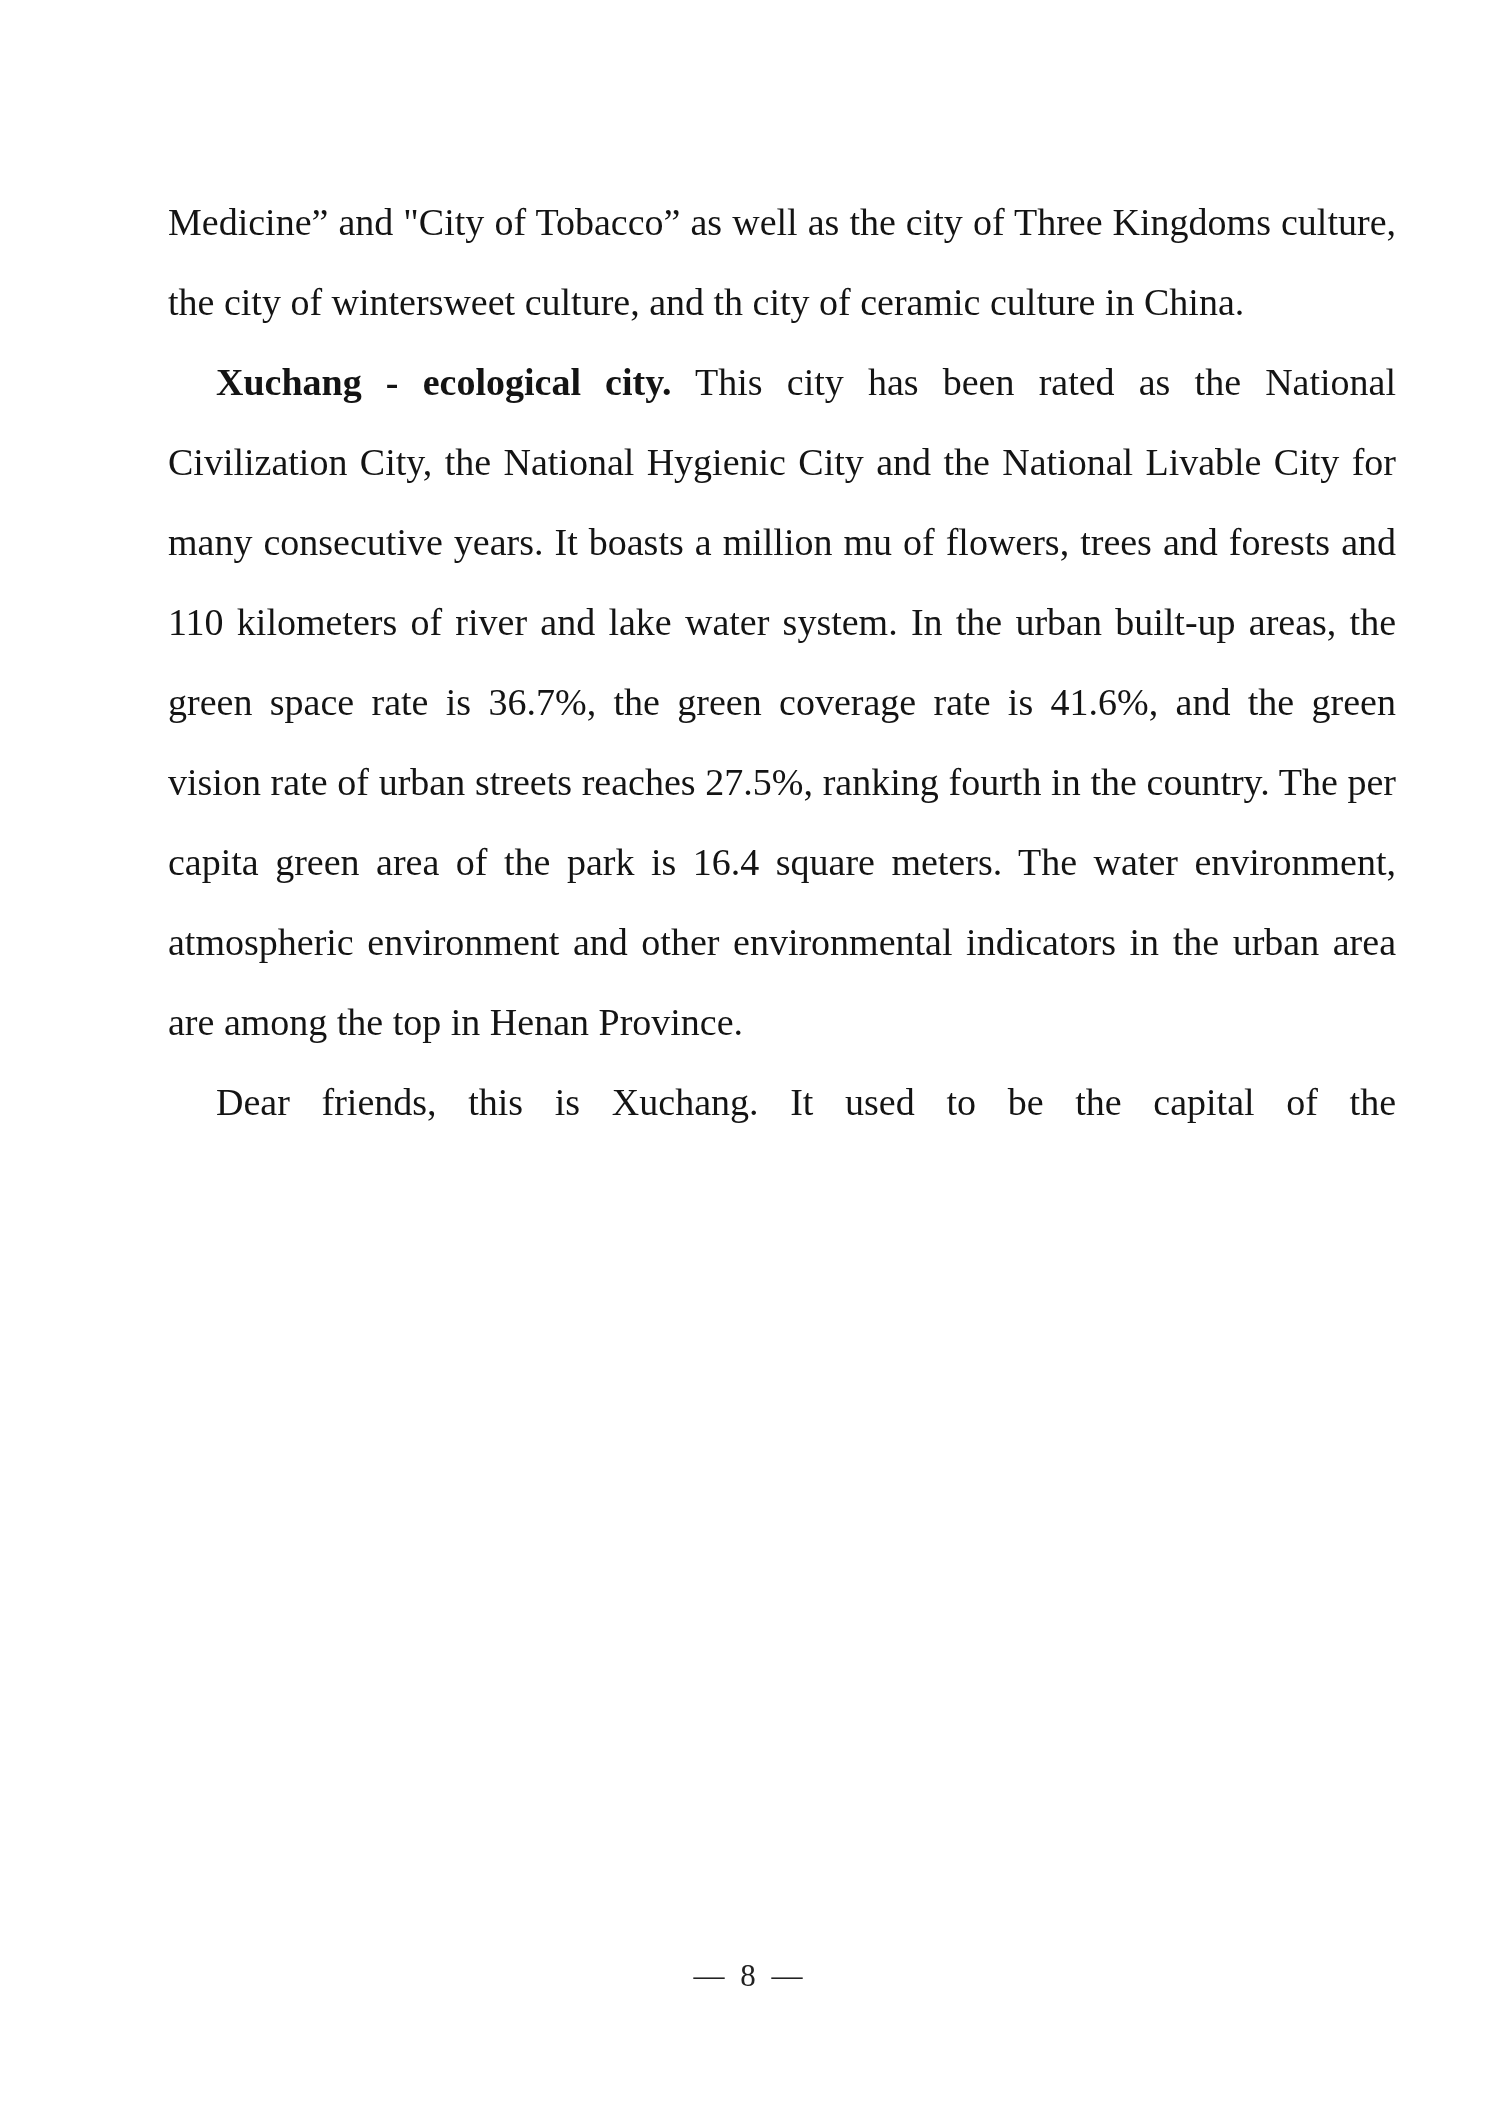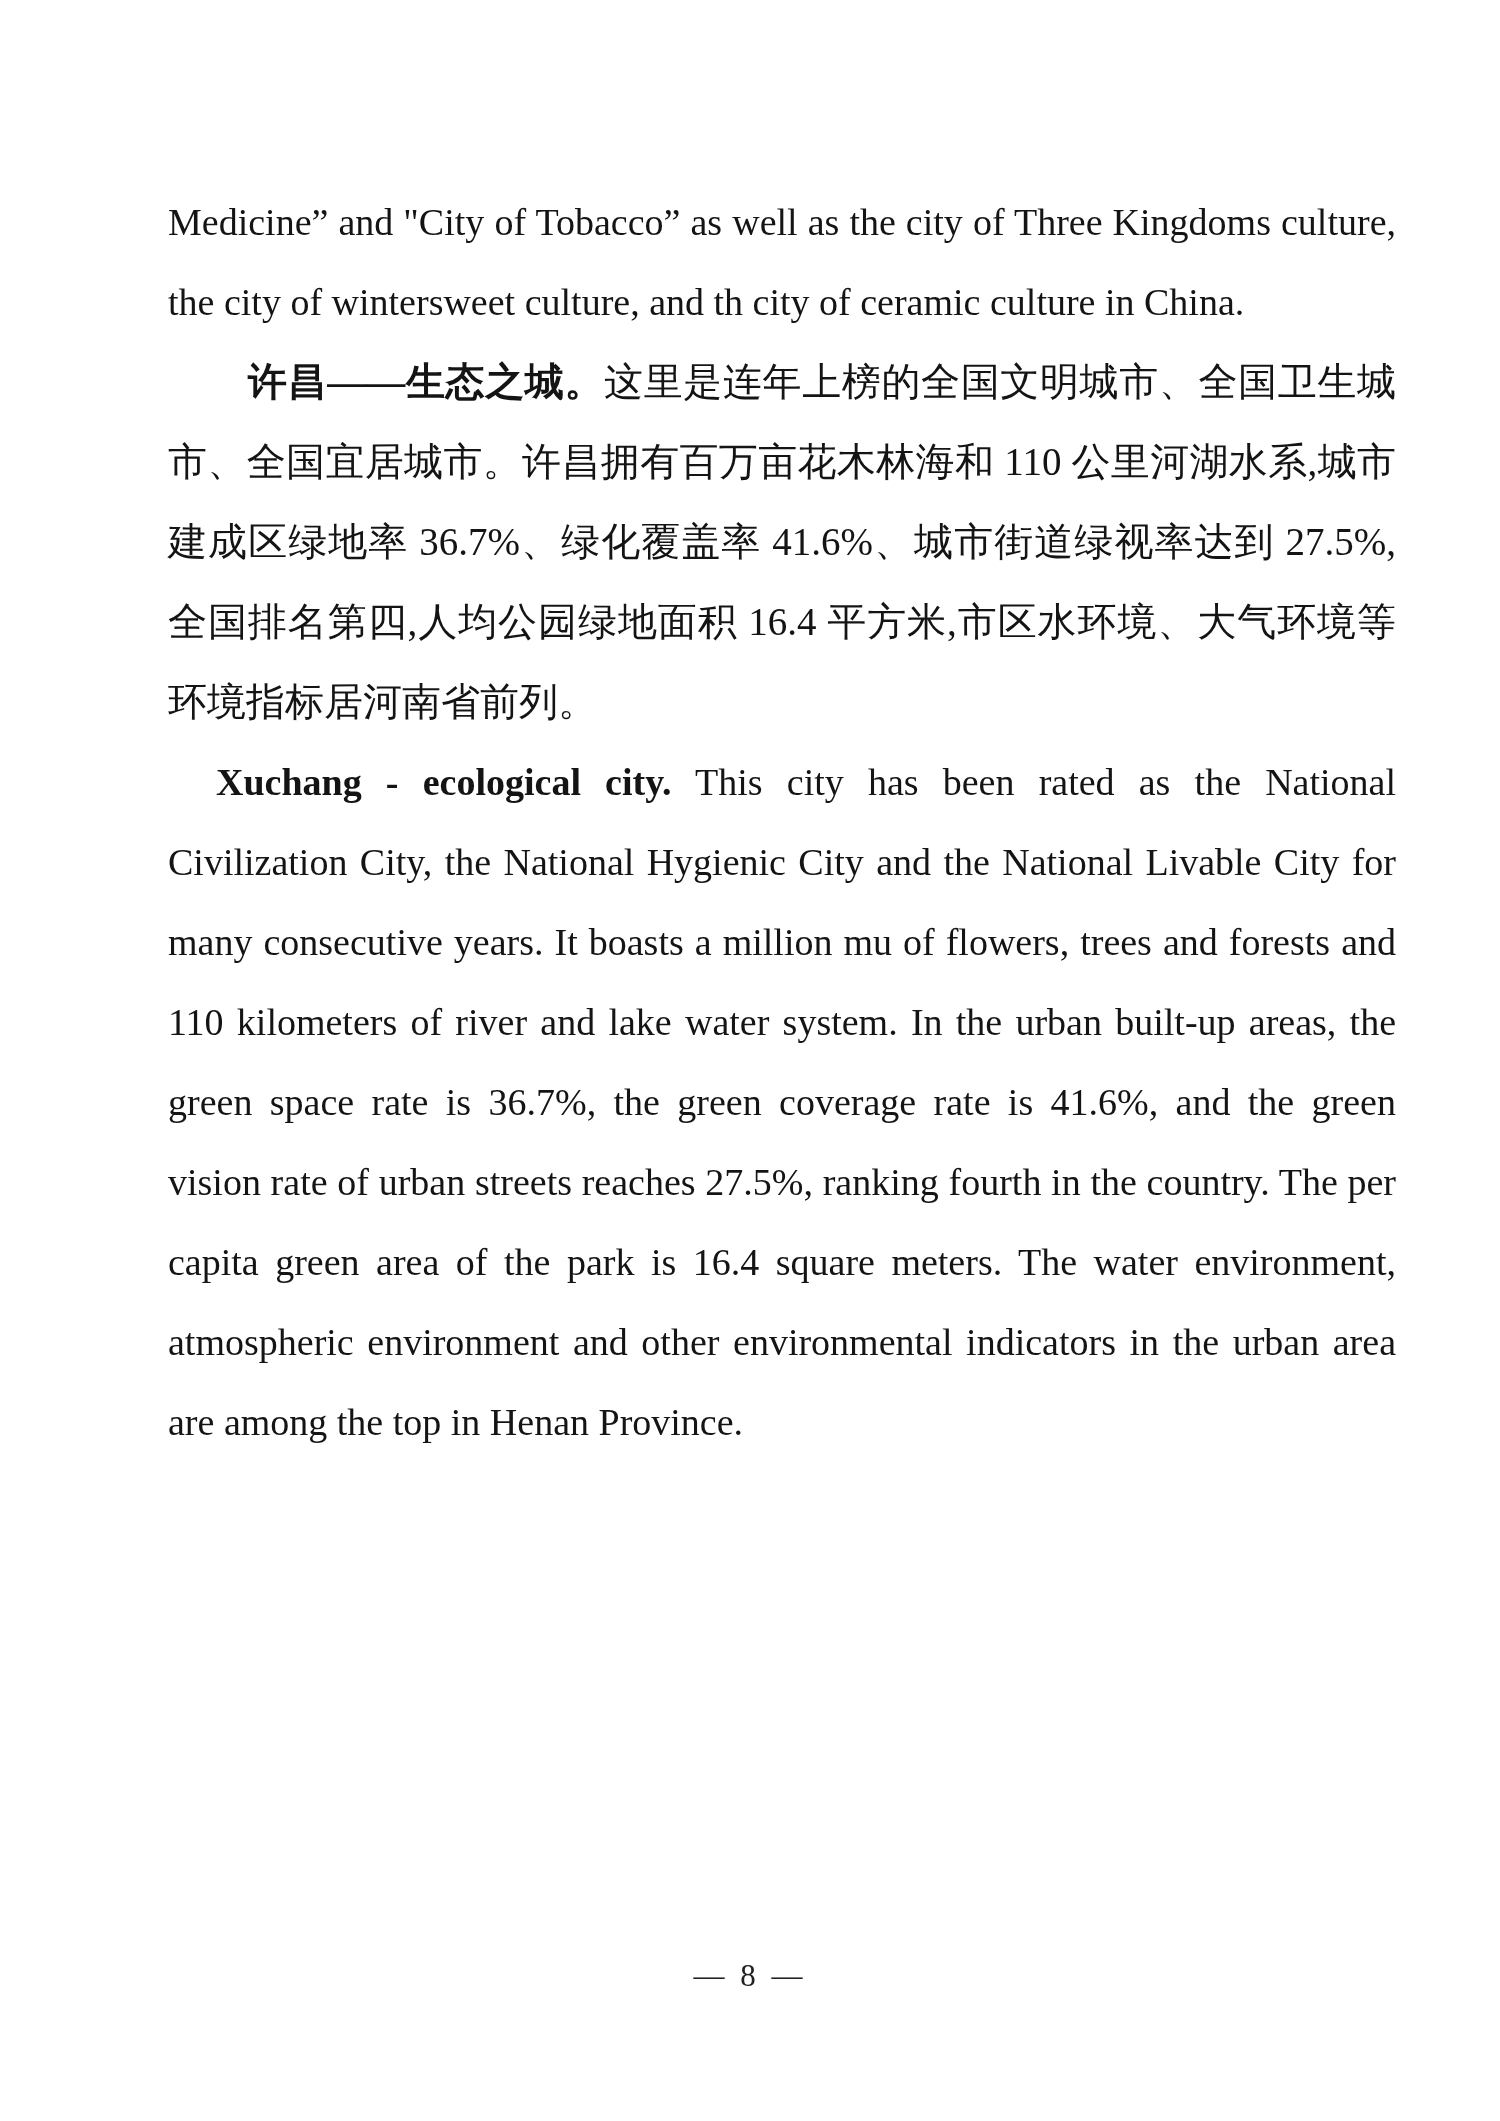--- a/index.html
+++ b/index.html
@@ -66,24 +66,24 @@
   }
 </style>
 </head>
 <body>
 
 <div class="page">
   <div class="content">
 
     <p class="para en no-indent"><span>Medicine” and "City of Tobacco” as well as the city of Three Kingdoms culture, the city of wintersweet culture, and th city of ceramic culture in China.</span></p>
 
-    <p class="para zh"><b class="lead">许昌——生态之城。</b><span>这里是连年上榜的全国文明城市、全国卫生城市、全国宜居城市。许昌拥有百万亩花木林海和 110 公里河湖水系,城市建成区绿地率 36.7%、绿化覆盖率 41.6%、城市街道绿视率达到 27.5%,全国排名第四,人均公园绿地面积 16.4 平方米,市区水环境、大气环境等环境指标居河南省前列。</span></p>
 
     <p class="para en"><b class="lead">Xuchang - ecological city.</b><span> This city has been rated as the National Civilization City, the National Hygienic City and the National Livable City for many consecutive years. It boasts a million mu of flowers, trees and forests and 110 kilometers of river and lake water system. In the urban built-up areas, the green space rate is 36.7%, the green coverage rate is 41.6%, and the green vision rate of urban streets reaches 27.5%, ranking fourth in the country. The per capita green area of the park is 16.4 square meters. The water environment, atmospheric environment and other environmental indicators in the urban area are among the top in Henan Province.</span></p>
 
 
+    <p class="para en continues"><span>Dear friends, this is Xuchang. It used to be the capital of the</span></p>
 
   </div>
 
   <div class="footer">
     <span class="pagenum">— 8 —</span>
   </div>
 </div>
 
 </body></html>

